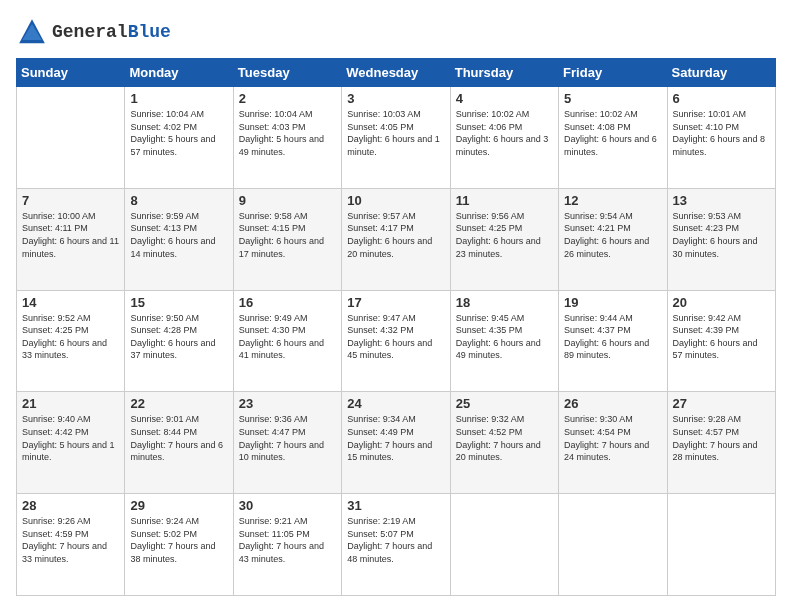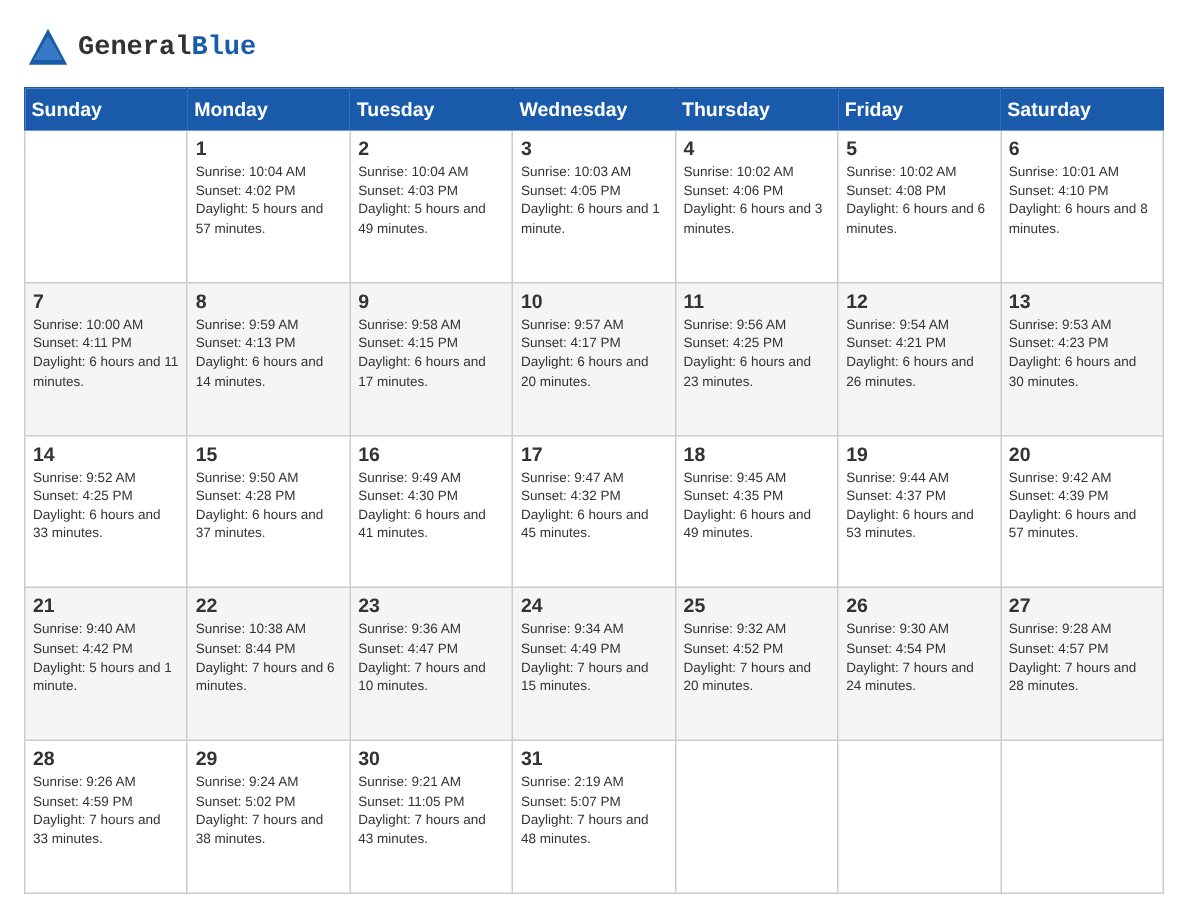--- a/index.html
+++ b/index.html
@@ -272,21 +272,21 @@
             <div>Sunrise: 9:45 AM</div>
             <div>Sunset: 4:35 PM</div>
             <div>Daylight: 6 hours and 49 minutes.</div>
           </div>
         </td>
           <td>
           <span class="day-number">19</span>
           <div class="day-info">
             <div>Sunrise: 9:44 AM</div>
             <div>Sunset: 4:37 PM</div>
-            <div>Daylight: 6 hours and 53 minutes.</div>
+            <div>Daylight: 6 hours and 89 minutes.</div>
           </div>
         </td>
           <td>
           <span class="day-number">20</span>
           <div class="day-info">
             <div>Sunrise: 9:42 AM</div>
             <div>Sunset: 4:39 PM</div>
             <div>Daylight: 6 hours and 57 minutes.</div>
           </div>
         </td>
@@ -296,21 +296,21 @@
           <span class="day-number">21</span>
           <div class="day-info">
             <div>Sunrise: 9:40 AM</div>
             <div>Sunset: 4:42 PM</div>
             <div>Daylight: 5 hours and 1 minute.</div>
           </div>
         </td>
           <td>
           <span class="day-number">22</span>
           <div class="day-info">
-            <div>Sunrise: 10:38 AM</div>
+            <div>Sunrise: 9:01 AM</div>
             <div>Sunset: 8:44 PM</div>
             <div>Daylight: 7 hours and 6 minutes.</div>
           </div>
         </td>
           <td>
           <span class="day-number">23</span>
           <div class="day-info">
             <div>Sunrise: 9:36 AM</div>
             <div>Sunset: 4:47 PM</div>
             <div>Daylight: 7 hours and 10 minutes.</div>

